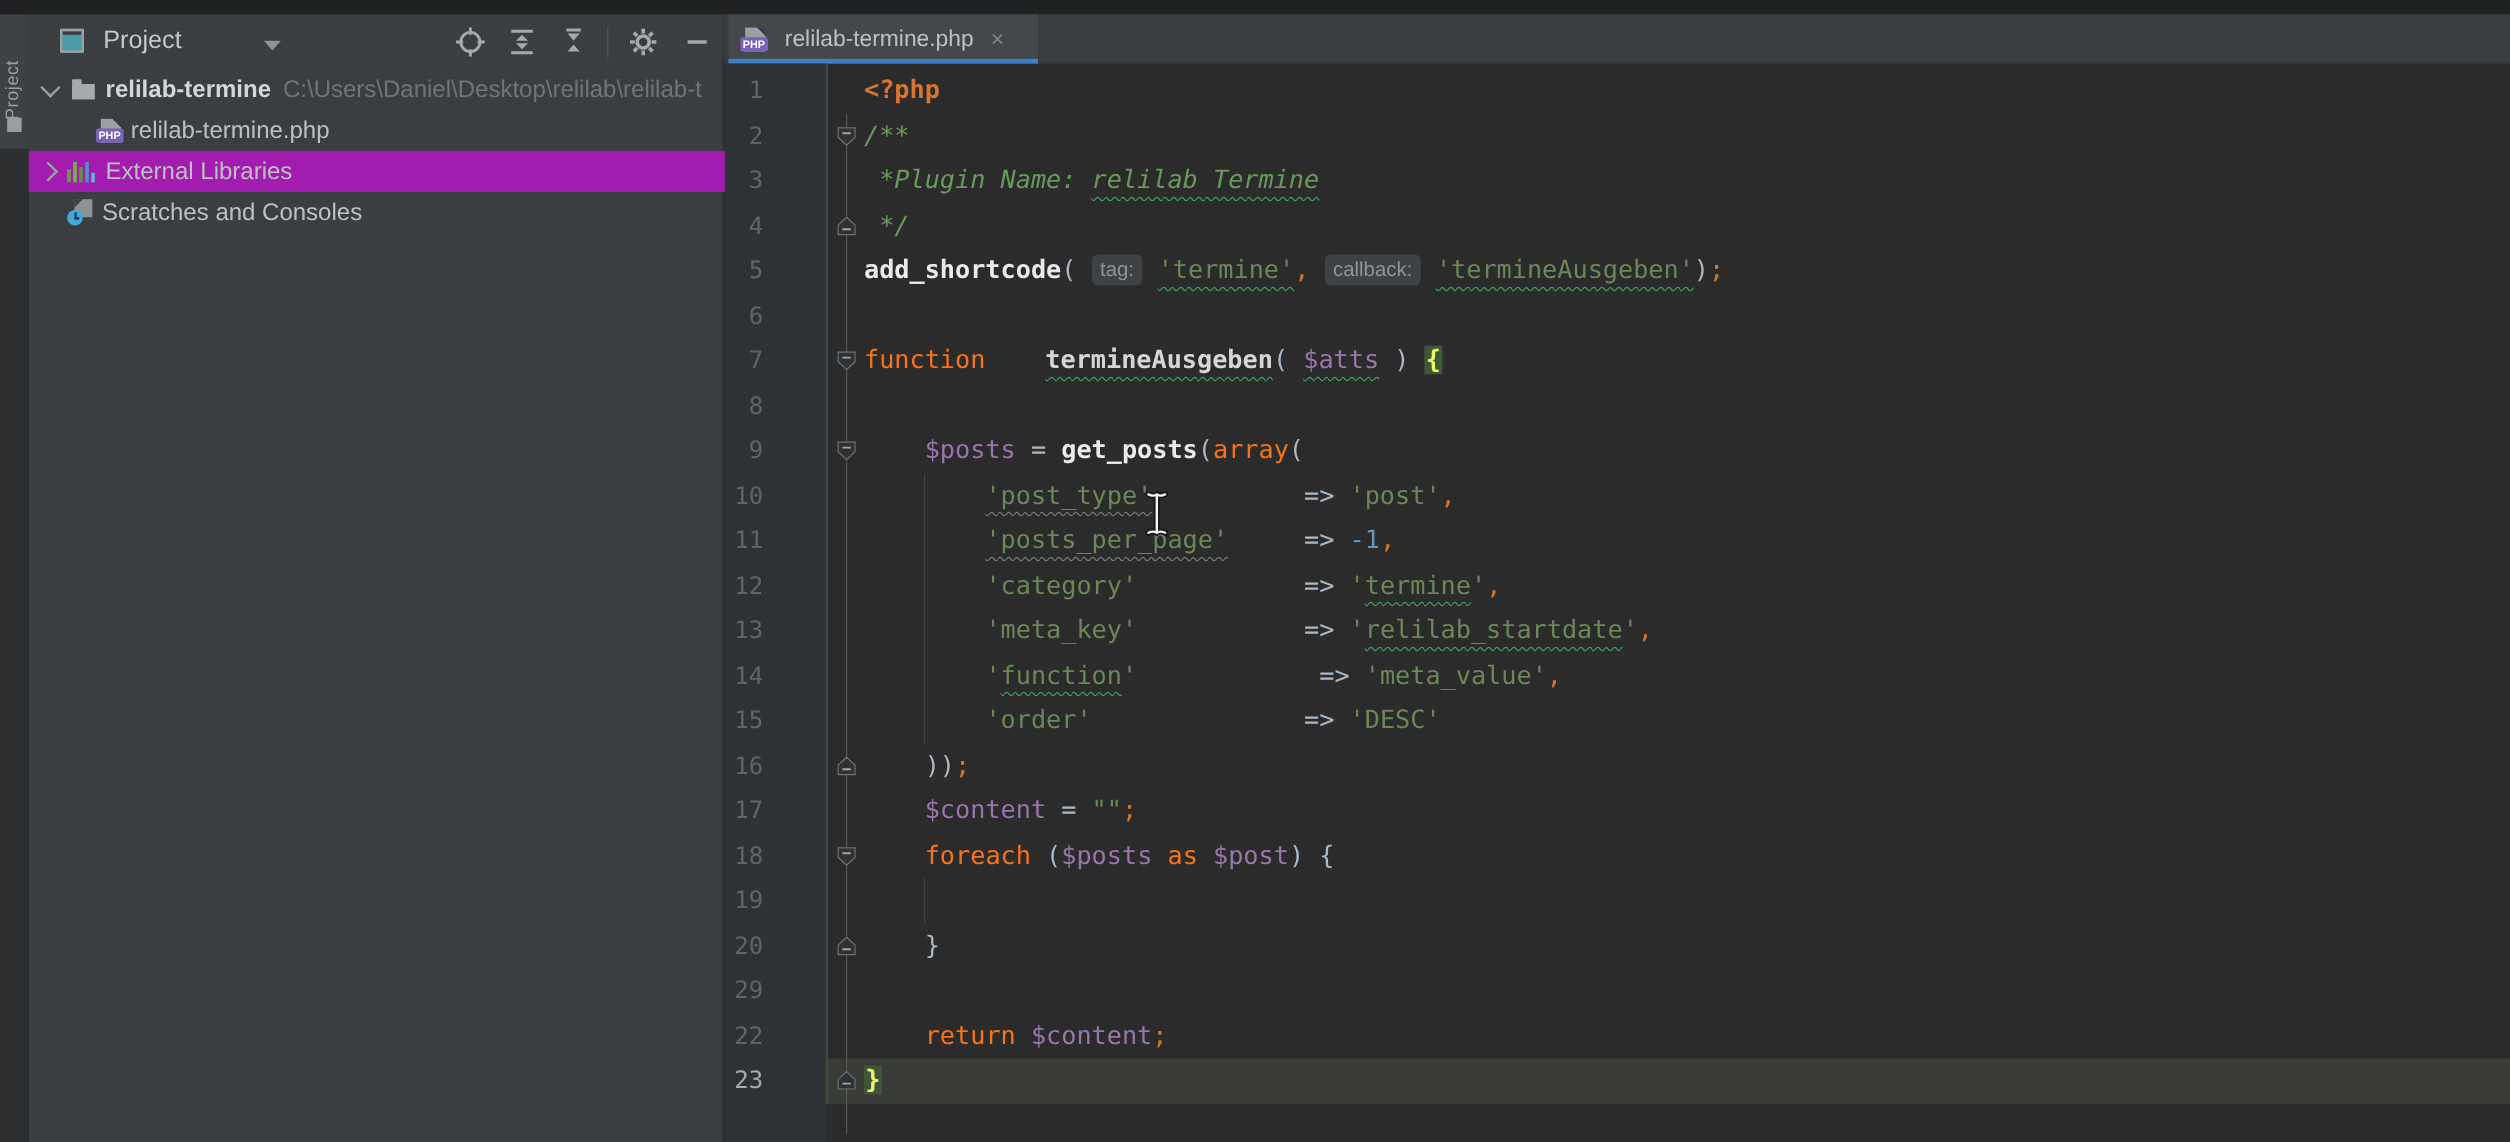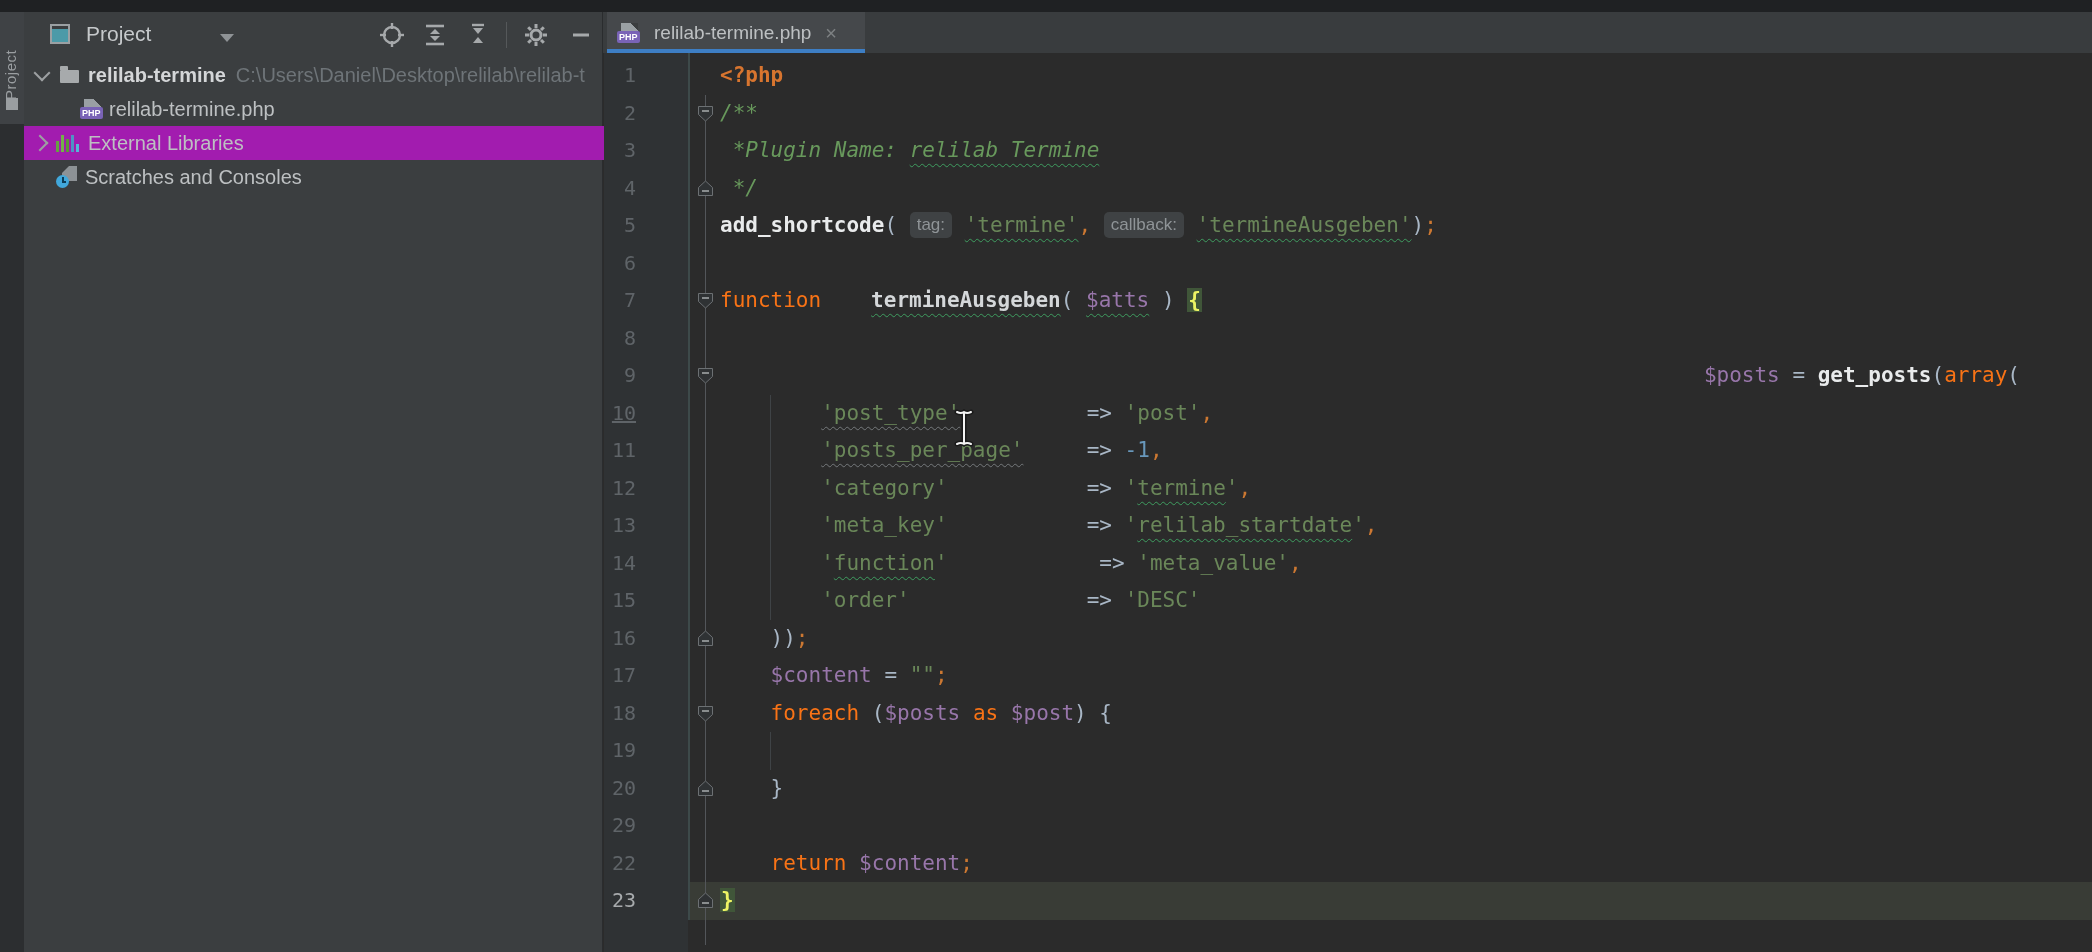--- a/index.html
+++ b/index.html
@@ -261,24 +261,24 @@
       </div>
       <div class="gut-num" style="top: 319.75px;">8</div>
       <div class="code-line" style="top: 319.75px;">
         <pre></pre>
       </div>
       <div class="gut-num" style="top: 357.25px;">9</div>
       <svg width="17" height="17" viewBox="0 0 17 17" class="fold-mark" style="top: 367.25px;">
         <polygon points="1.5,1.5 15.5,1.5 15.5,9.5 8.5,16 1.5,9.5" fill="#2f3234" stroke="#6c7073"></polygon>
         <line x1="5" x2="12" y1="6" y2="6" stroke="#a0a4a6" stroke-width="1.6"></line>
       </svg>
-      <div class="code-line" style="top: 357.25px; text-align: right;">
+      <div class="code-line" style="top: 357.25px;">
         <pre><span class="tk pun">    </span><span class="tk var">$posts</span><span class="tk pun"> = </span><span class="tk fn">get_posts</span><span class="tk pun">(</span><span class="tk kw">array</span><span class="tk pun">(</span></pre>
       </div>
-      <div class="gut-num" style="top: 394.75px; text-decoration: underline;">10</div>
+      <div class="gut-num" style="top: 394.75px;">10</div>
       <div class="code-line" style="top: 394.75px;">
         <pre><span class="tk pun">        </span><span class="tk str gwavy">'post_type'</span><span class="tk pun">          </span><span class="tk pun">=&gt; </span><span class="tk str">'post'</span><span class="tk op">,</span></pre>
       </div>
       <div class="gut-num" style="top: 432.25px;">11</div>
       <div class="code-line" style="top: 432.25px;">
         <pre><span class="tk pun">        </span><span class="tk str gwavy">'posts_per_page'</span><span class="tk pun">     </span><span class="tk pun">=&gt; </span><span class="tk num">-1</span><span class="tk op">,</span></pre>
       </div>
       <div class="gut-num" style="top: 469.75px;">12</div>
       <div class="code-line" style="top: 469.75px;">
         <pre><span class="tk pun">        </span><span class="tk str">'</span><span class="tk str">category</span><span class="tk str">'</span><span class="tk pun">           </span><span class="tk pun">=&gt; </span><span class="tk str">'</span><span class="tk str wavy">termine</span><span class="tk str">'</span><span class="tk op">,</span></pre>

